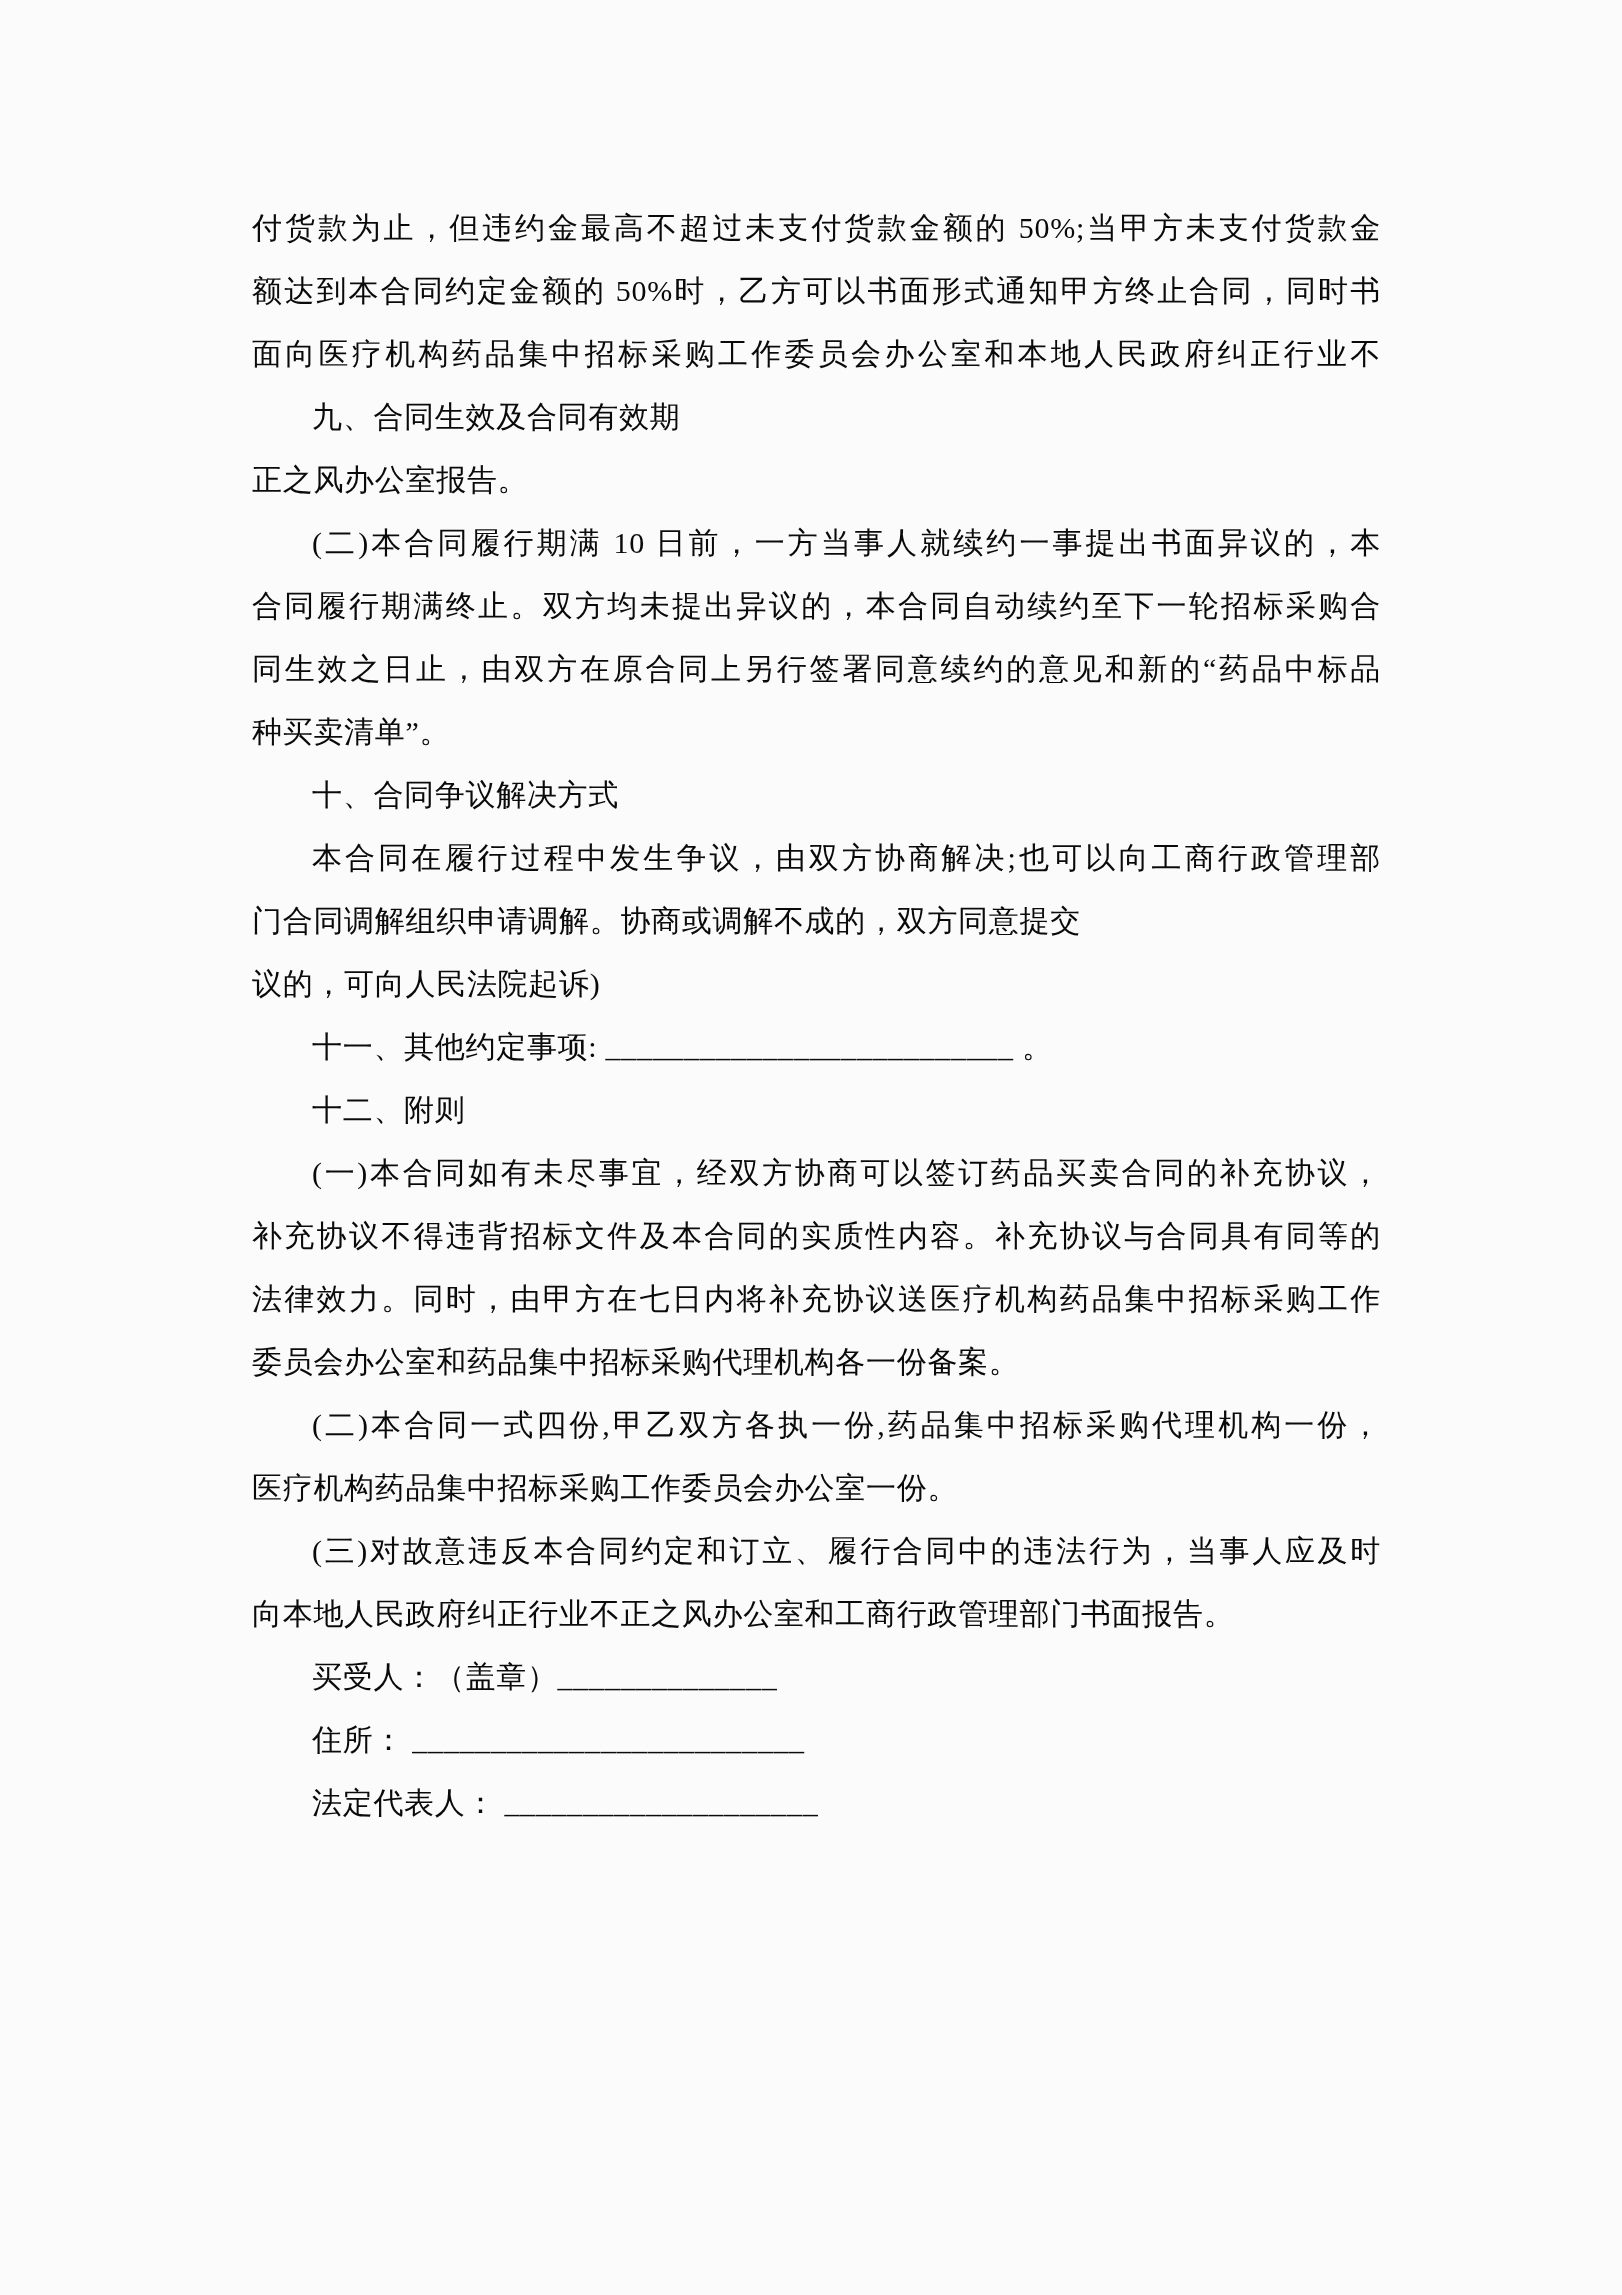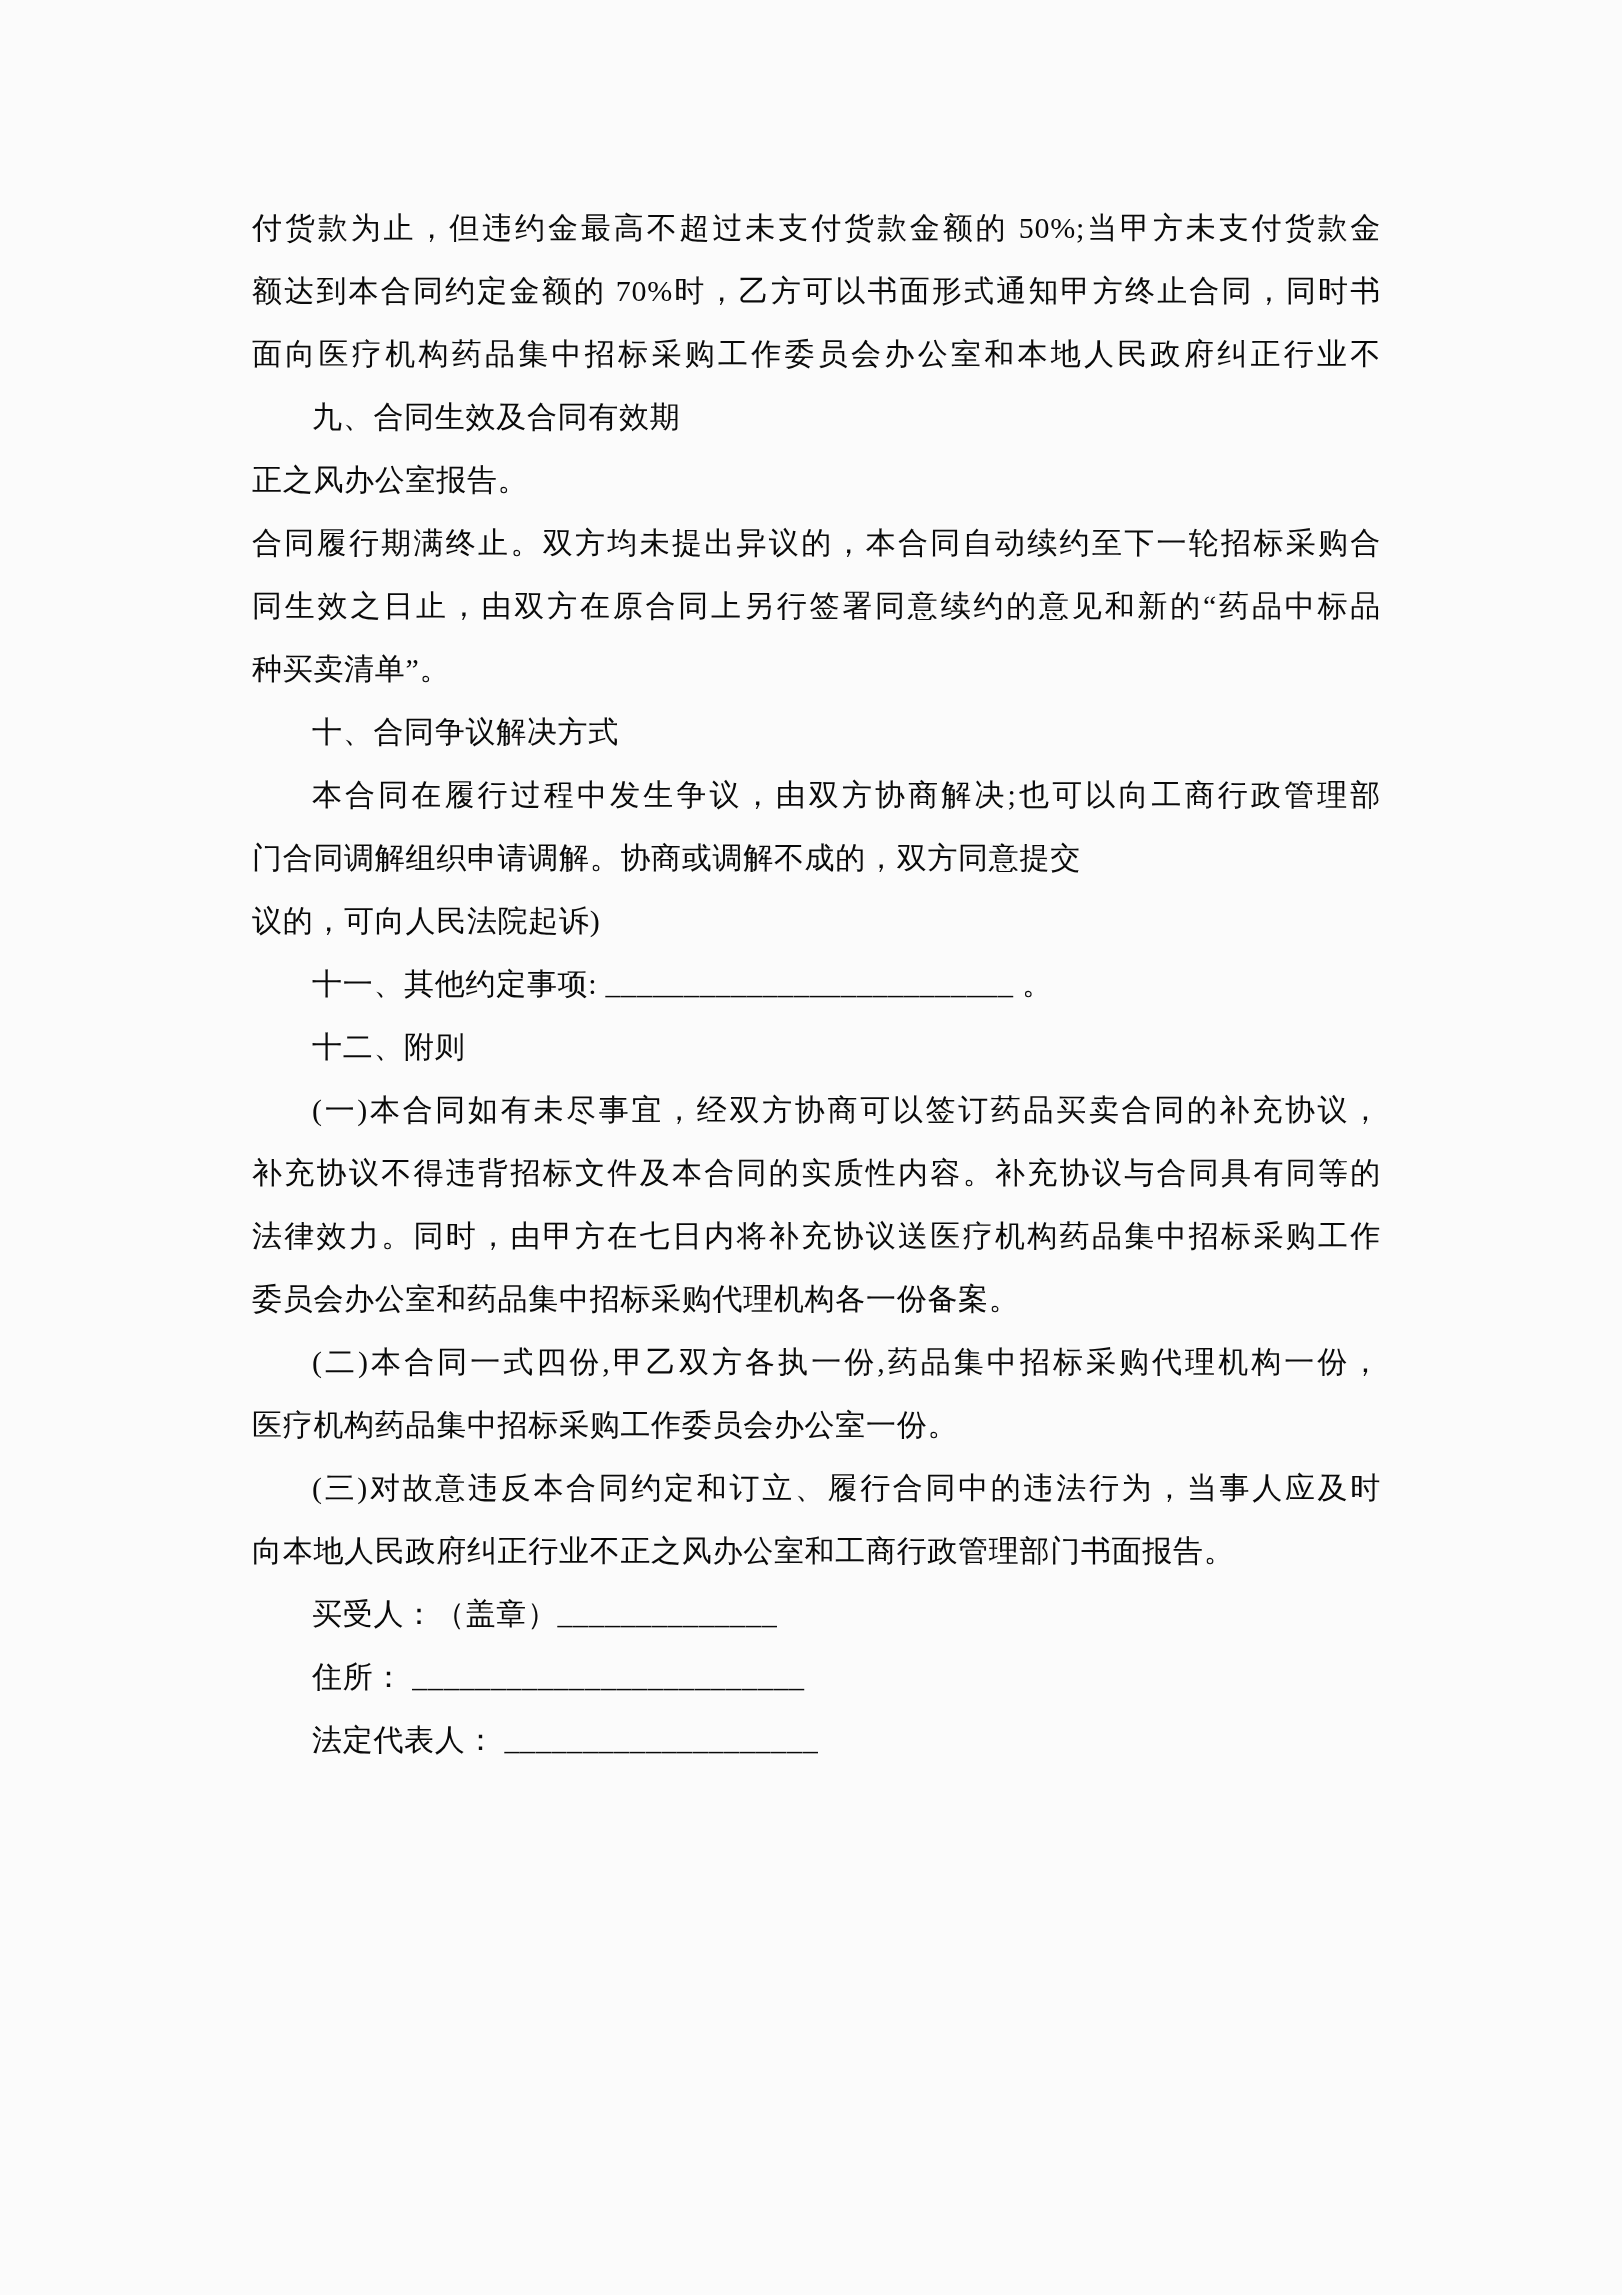--- a/index.html
+++ b/index.html
@@ -31,24 +31,25 @@
   }
   .line.indent {
     text-indent: 60px;
   }
 </style>
 </head>
 <body>
 
 <div class="page">
   <div class="line justify">付货款为止，但违约金最高不超过未支付货款金额的 50%;当甲方未支付货款金</div>
-  <div class="line justify">额达到本合同约定金额的 70%时，乙方可以书面形式通知甲方终止合同，同时书</div>
+  <div class="line justify">额达到本合同约定金额的 50%时，乙方可以书面形式通知甲方终止合同，同时书</div>
   <div class="line justify">面向医疗机构药品集中招标采购工作委员会办公室和本地人民政府纠正行业不</div>
   <div class="line indent">九、合同生效及合同有效期</div>
   <div class="line">正之风办公室报告。</div>
+  <div class="line indent justify">(二)本合同履行期满 10 日前，一方当事人就续约一事提出书面异议的，本</div>
   <div class="line justify">合同履行期满终止。双方均未提出异议的，本合同自动续约至下一轮招标采购合</div>
   <div class="line justify">同生效之日止，由双方在原合同上另行签署同意续约的意见和新的“药品中标品</div>
   <div class="line">种买卖清单”。</div>
   <div class="line indent">十、合同争议解决方式</div>
   <div class="line indent justify">本合同在履行过程中发生争议，由双方协商解决;也可以向工商行政管理部</div>
   <div class="line">门合同调解组织申请调解。协商或调解不成的，双方同意提交</div>
   <div class="line">议的，可向人民法院起诉)</div>
   <div class="line indent">十一、其他约定事项: __________________________ 。</div>
   <div class="line indent">十二、附则</div>
   <div class="line indent justify">(一)本合同如有未尽事宜，经双方协商可以签订药品买卖合同的补充协议，</div>

